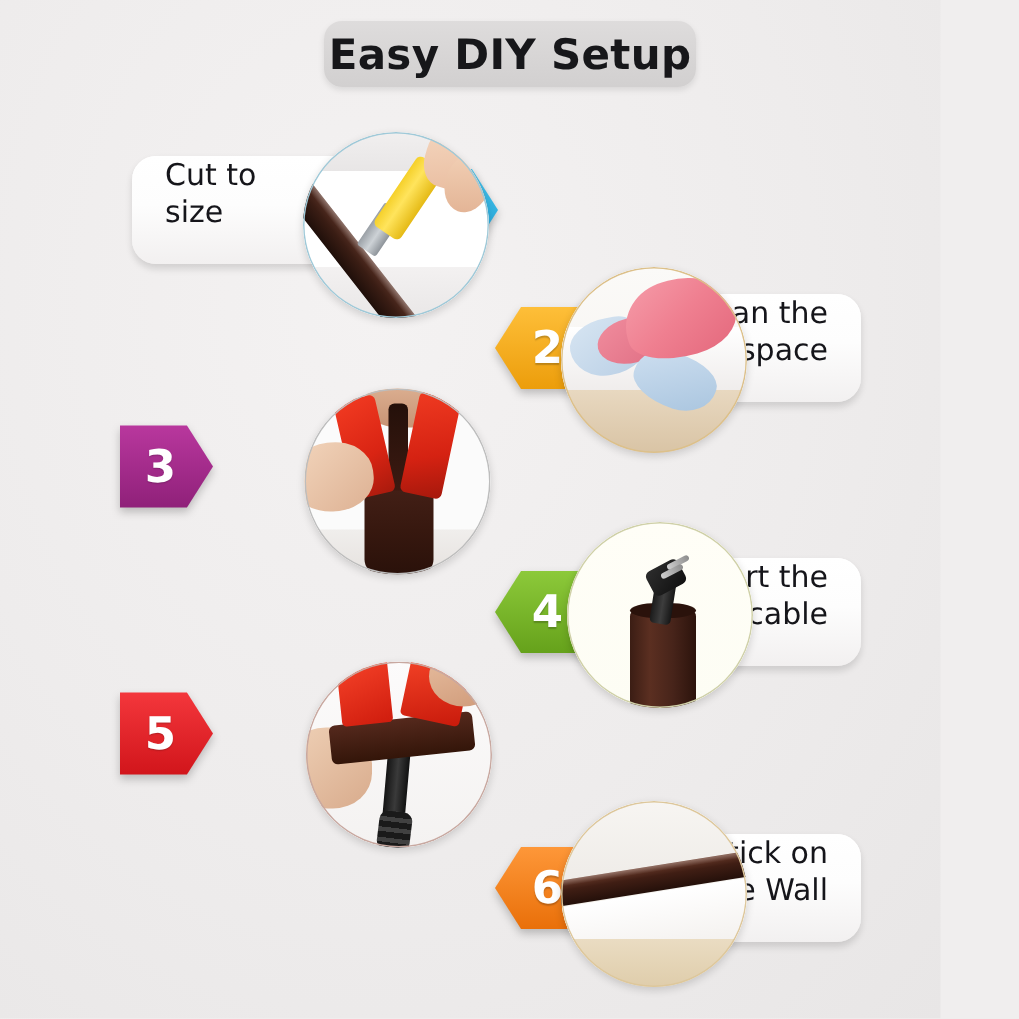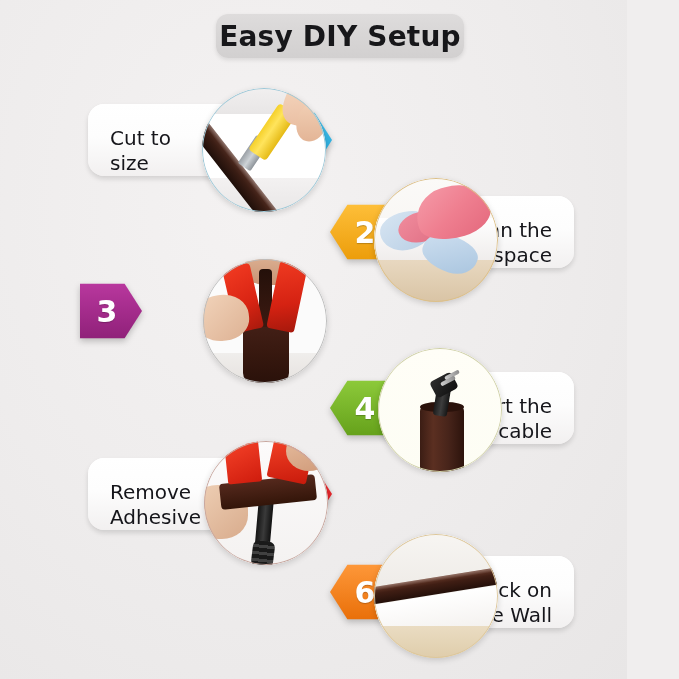--- a/index.html
+++ b/index.html
@@ -54,21 +54,21 @@
 
   
   .label-pill {
     position: relative;
     min-width: 186px;
     height: 72px;
     border-radius: 16px;
     background: linear-gradient(180deg, #ffffff 0%, #fdfdfd 45%, #f2f0f0 100%);
     box-shadow: 0 3px 5px rgba(0,0,0,0.13), 0 1px 0 rgba(255,255,255,0.9) inset;
     display: flex;
-    align-items: flex-end;
+    align-items: flex-start;
     justify-content: center;
     box-sizing: border-box;
     padding: 0 14px;
     z-index: 2;
   }
   .label-text {
     font-size: 20px;
     line-height: 25px;
     color: #15151a;
     text-align: center;
@@ -438,24 +438,20 @@
       <div class="chan-top"></div>
       <div class="plug-body"></div>
       <div class="plug-head"></div>
       <div class="prong1"></div>
       <div class="prong2"></div>
     </div>
     <div class="ring" style="box-shadow:0 0 0 1px #cfd0a8 inset;"></div>
   </div>
 
   <div class="step left" style="left:88px; top:458px;">
-    <div class="label-pill align-left" style="width:190px;">
-      <div class="label-text">Remove
-Adhesive</div>
-    </div>
     <div class="badge point-right" style="margin-left:-8px;">
       <div class="hex" style="background:linear-gradient(180deg,#f6393e,#cf1319);"></div>
       <div class="num">5</div>
     </div>
   </div>
   <div class="photo p5" style="left:204px; top:441px;">
     <div class="photo-inner">
       <div class="thumb5"></div>
       <div class="cable"></div>
       <div class="coil"></div>

